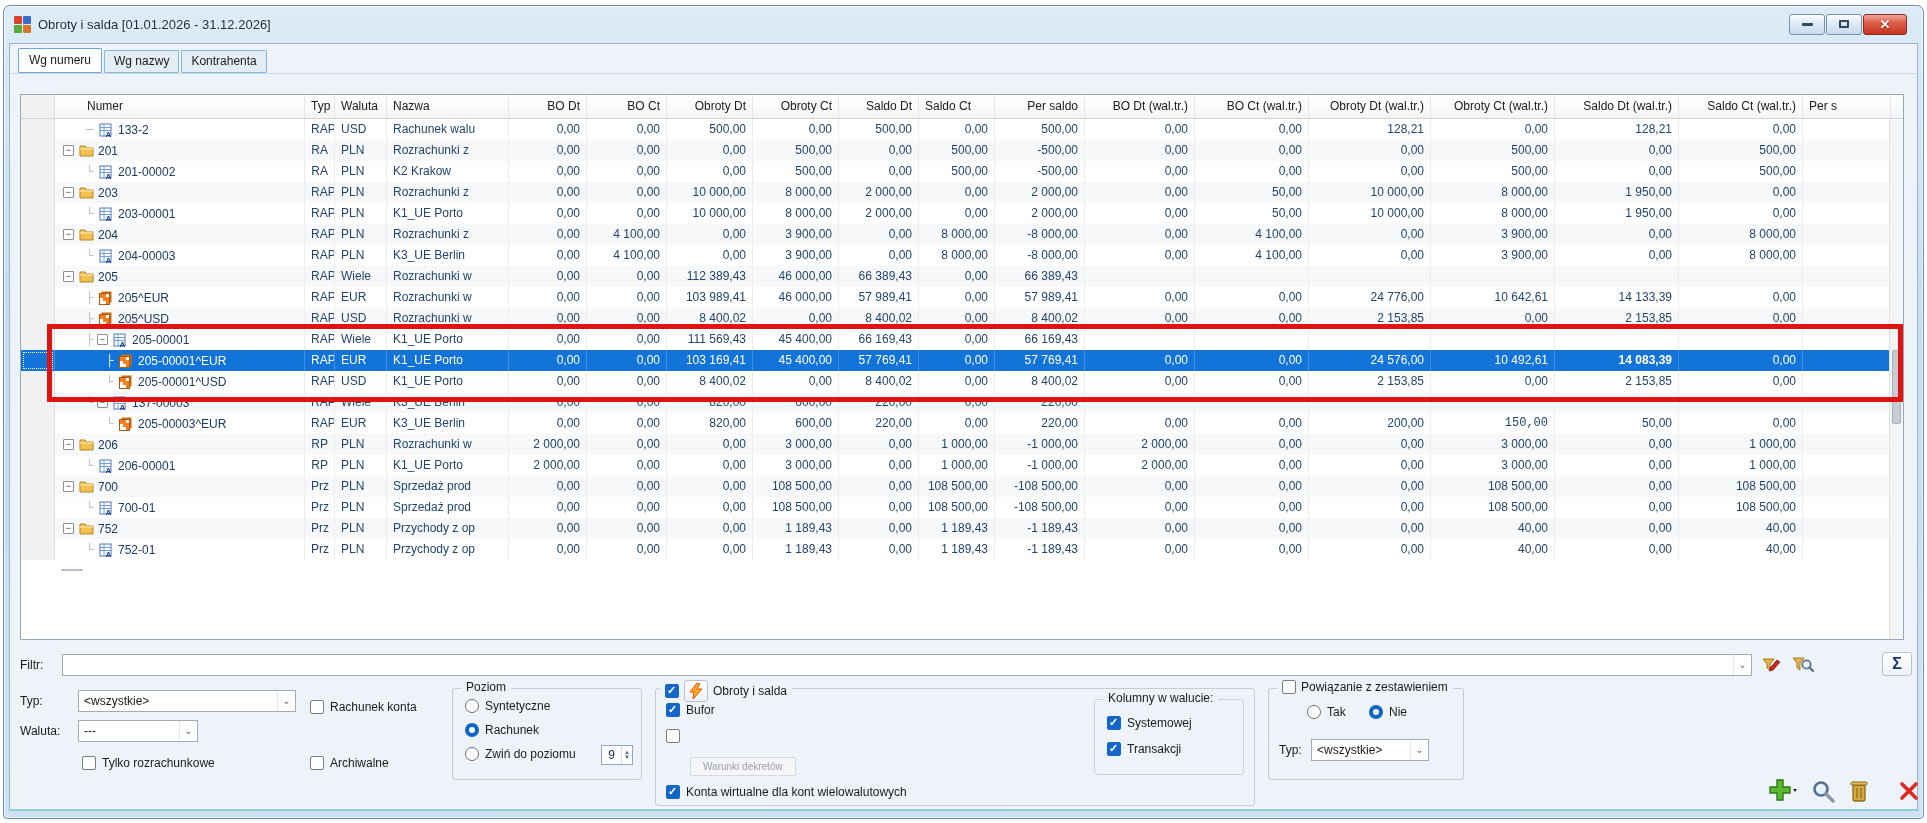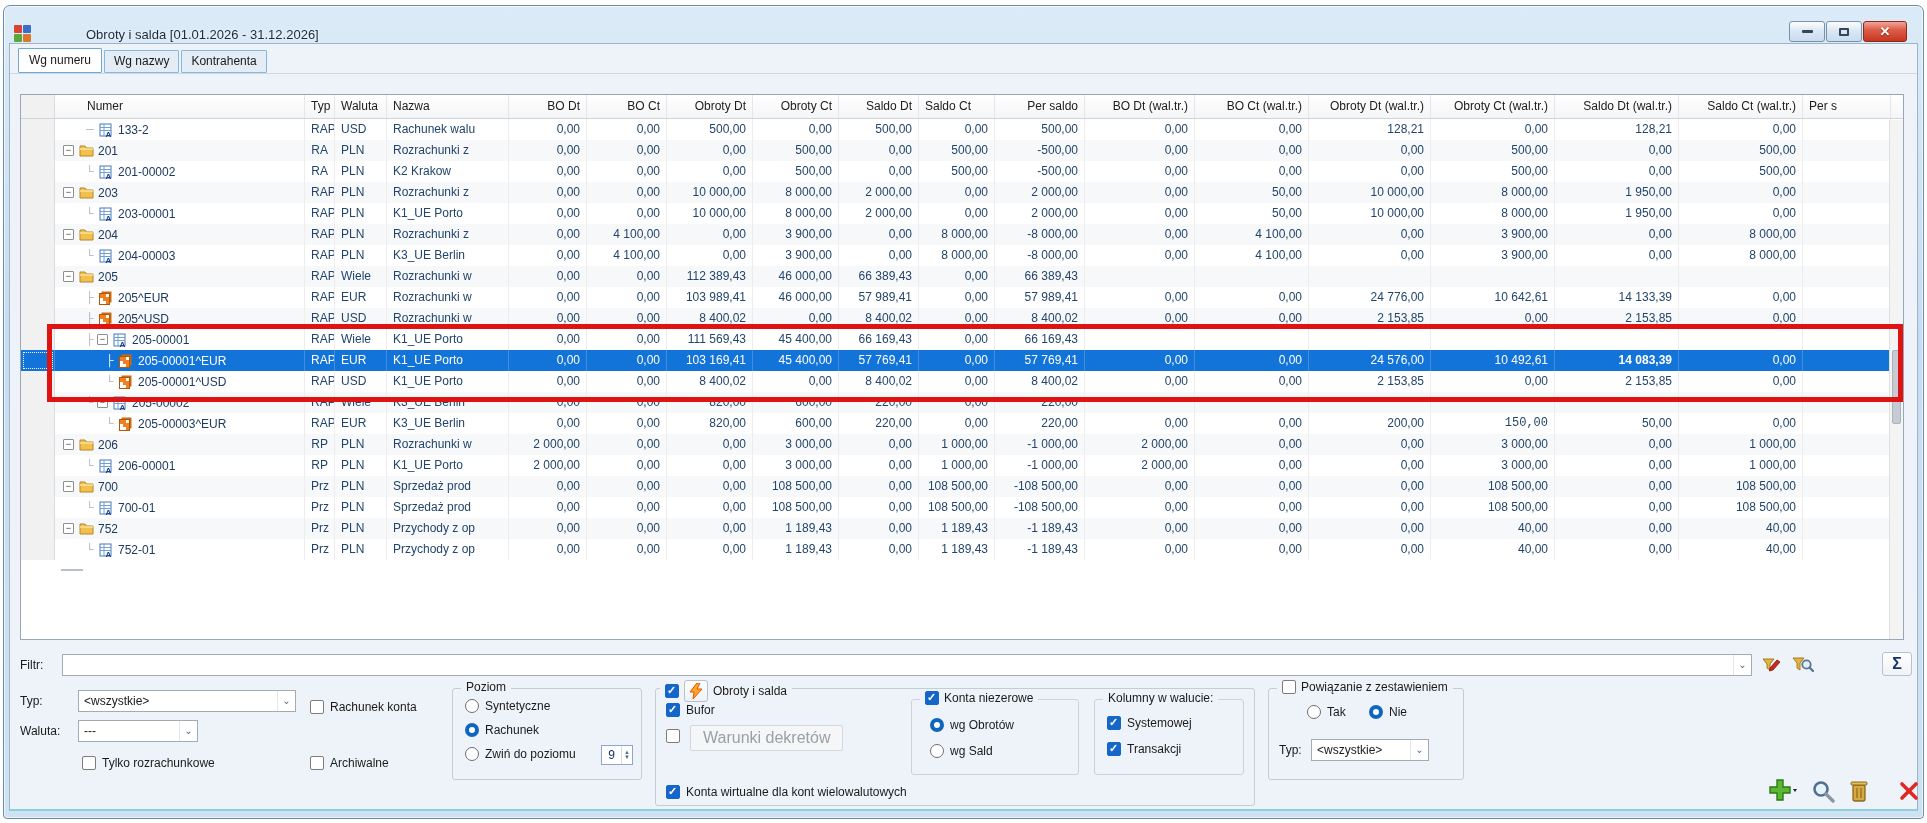--- a/index.html
+++ b/index.html
@@ -1,21 +1,21 @@
 <!DOCTYPE html>
 <html><head>
 <meta charset="utf-8">
 <style>
   html,body{margin:0;padding:0;background:#fff;font-family:"Liberation Sans",sans-serif;}
   *{box-sizing:border-box;}
   #stage{position:relative;width:1927px;height:823px;background:#fff;overflow:hidden;}
   
   .win{position:absolute;left:3px;top:5px;width:1921px;height:814px;border:1px solid #6e8cab;border-radius:7px 7px 4px 4px;
        background:linear-gradient(#dcebf7,#c6dcf0 40%,#cfe2f2);box-shadow:inset 0 0 0 1px rgba(255,255,255,.6);}
-  .titlebar{position:absolute;left:0;top:0;right:0;height:36px;display:flex;align-items:flex-end;padding:0 10px;gap:48px;}
+  .titlebar{position:absolute;left:0;top:0;right:0;height:36px;display:flex;align-items:center;padding:0 10px;}
   .app-icon{width:17px;height:17px;display:grid;grid-template-columns:8px 8px;grid-template-rows:8px 8px;gap:1px;margin-right:7px;}
   .app-icon i{display:block;border-radius:1px;}
   .title-text{font-size:13px;color:#1c2a3a;text-shadow:0 0 4px #fff;}
   .winbtns{margin-left:auto;display:flex;gap:1px;padding-right:6px;}
   .winbtn{width:36px;height:21px;border:1px solid #7792ad;border-radius:3px;background:linear-gradient(#fdfeff,#dce8f3 45%,#cadcef);
           display:flex;align-items:center;justify-content:center;}
   .winbtn.close{width:44px;background:linear-gradient(#f2a69b,#dd5f4b 40%,#c8361f);border-color:#8c2b1a;}
   .glyph-min{width:11px;height:3px;background:#33475c;border-radius:1px;}
   .glyph-max{width:10px;height:8px;border:2px solid #33475c;border-radius:1px;background:transparent;}
   .glyph-close{color:#fff;font-size:13px;font-weight:bold;line-height:1;text-shadow:0 1px 1px #7a1708;}
@@ -60,21 +60,21 @@
   .group-title{position:absolute;top:-9px;left:8px;background:#eef3f9;padding:0 5px;font-size:12px;color:#1a1a1a;display:flex;align-items:center;gap:5px;}
   .cb{display:inline-flex;align-items:center;gap:6px;position:absolute;}
   .cb .box{width:14px;height:14px;border:1px solid #7c7c7c;border-radius:2px;background:#fff;flex:none;position:relative;}
   .cb.checked .box{background:#1467c8;border-color:#1467c8;}
   .cb.checked .box::after{content:"✓";position:absolute;left:1px;top:-1px;color:#fff;font-size:11px;font-weight:bold;}
   .cb .cb-lbl{font-size:12px;color:#1a1a1a;white-space:nowrap;}
   .radio{display:inline-flex;align-items:center;gap:6px;position:absolute;}
   .radio .dot{width:14px;height:14px;border:1px solid #6f6f6f;border-radius:50%;background:#fff;flex:none;}
   .radio.checked .dot{border:4px solid #0f66c0;}
   .radio .r-lbl{font-size:12px;color:#1a1a1a;white-space:nowrap;}
-  .btn-disabled{position:absolute;border:1px solid #d4d8dd;background:#f4f6f8;color:#9aa0a8;font-size:16px;padding:3px 12px;border-radius:2px;white-space:nowrap;}
+  .btn-disabled{position:absolute;border:1px solid #d4d8dd;background:#f4f6f8;color:#9aa0a8;font-size:10px;padding:3px 12px;border-radius:2px;white-space:nowrap;margin-top:32px;}
   .spin{position:absolute;width:32px;height:20px;border:1px solid #8fa6c8;background:#fff;display:flex;}
   .spin .v{flex:1;text-align:center;font-size:12px;color:#16316e;line-height:18px;}
   .spin .arr{width:11px;border-left:1px solid #d7dde5;display:flex;flex-direction:column;align-items:center;justify-content:center;font-size:6px;color:#5a6a7c;line-height:5px;}
 </style>
 </head>
 <body>
 
 <div id="stage">
   <div class="win">
 
@@ -565,21 +565,21 @@
                 <span class="expandbox">−</span>
                 <span class="ticon">
                   <svg width="14" height="14" viewBox="0 0 14 14">
                     <rect x="1" y="1" width="11" height="12" fill="#fff" stroke="#4a77b8" stroke-width="1"></rect>
                     <line x1="1" y1="4.5" x2="12" y2="4.5" stroke="#6fa0d8" stroke-width="1"></line>
                     <line x1="1" y1="7.5" x2="12" y2="7.5" stroke="#6fa0d8" stroke-width="1"></line>
                     <line x1="5" y1="1" x2="5" y2="13" stroke="#6fa0d8" stroke-width="1"></line>
                     <text x="6.5" y="13.5" font-size="8" font-weight="bold" fill="#1a3a8c" font-family="Liberation Sans,sans-serif">A</text>
                   </svg>
                 </span>
-                <span class="tree-label">205-00002</span>
+                <span class="tree-label">137-00003</span>
               </span>
               <span class="cell" style="width: 30px; flex: 0 0 auto; text-align: right;">RAP</span>
               <span class="cell" style="width: 52px; flex: 0 0 auto; text-align: left;">Wiele</span>
               <span class="cell" style="width: 122px; flex: 0 0 auto; text-align: left;">K3_UE Berlin</span>
               <span class="cell num" style="width: 78px; flex: 0 0 auto;">0,00</span>
               <span class="cell num" style="width: 80px; flex: 0 0 auto;">0,00</span>
               <span class="cell num" style="width: 86px; flex: 0 0 auto;">820,00</span>
               <span class="cell num" style="width: 86px; flex: 0 0 auto;">600,00</span>
               <span class="cell num" style="width: 80px; flex: 0 0 auto;">220,00</span>
               <span class="cell num" style="width: 76px; flex: 0 0 auto;">0,00</span>
@@ -908,36 +908,20 @@
         </span>
         <span class="cb checked" style="left:10px;top:14px;">
           <span class="box"></span>
             <span class="cb-lbl">Bufor</span>
         </span>
         <span class="cb" style="left:10px;top:40px;">
             <span class="box"></span>
           </span>
         <span class="btn-disabled" style="left:34px;top:36px;">Warunki dekretów</span>
 
-        <div class="group" style="left:255px;top:10px;width:168px;height:76px;border-color:#ccd2d9;">
-          <span class="group-title" style="background:#eef3f9;">
-            <span class="cb checked" style="position:static;">
-                <span class="box"></span>
-              </span>
-            <span>Konta niezerowe</span>
-          </span>
-          <span class="radio checked" style="left:18px;top:18px;">
-            <span class="dot"></span>
-              <span class="r-lbl">wg Obrotów</span>
-          </span>
-          <span class="radio" style="left:18px;top:44px;">
-            <span class="dot"></span>
-              <span class="r-lbl">wg Sald</span>
-          </span>
-        </div>
 
         <div class="group" style="left:438px;top:10px;width:150px;height:76px;border-color:#ccd2d9;">
           <span class="group-title">Kolumny w walucie:</span>
           <span class="cb checked" style="left:12px;top:16px;">
             <span class="box"></span>
               <span class="cb-lbl">Systemowej</span>
           </span>
           <span class="cb checked" style="left:12px;top:42px;">
             <span class="box"></span>
               <span class="cb-lbl">Transakcji</span>

